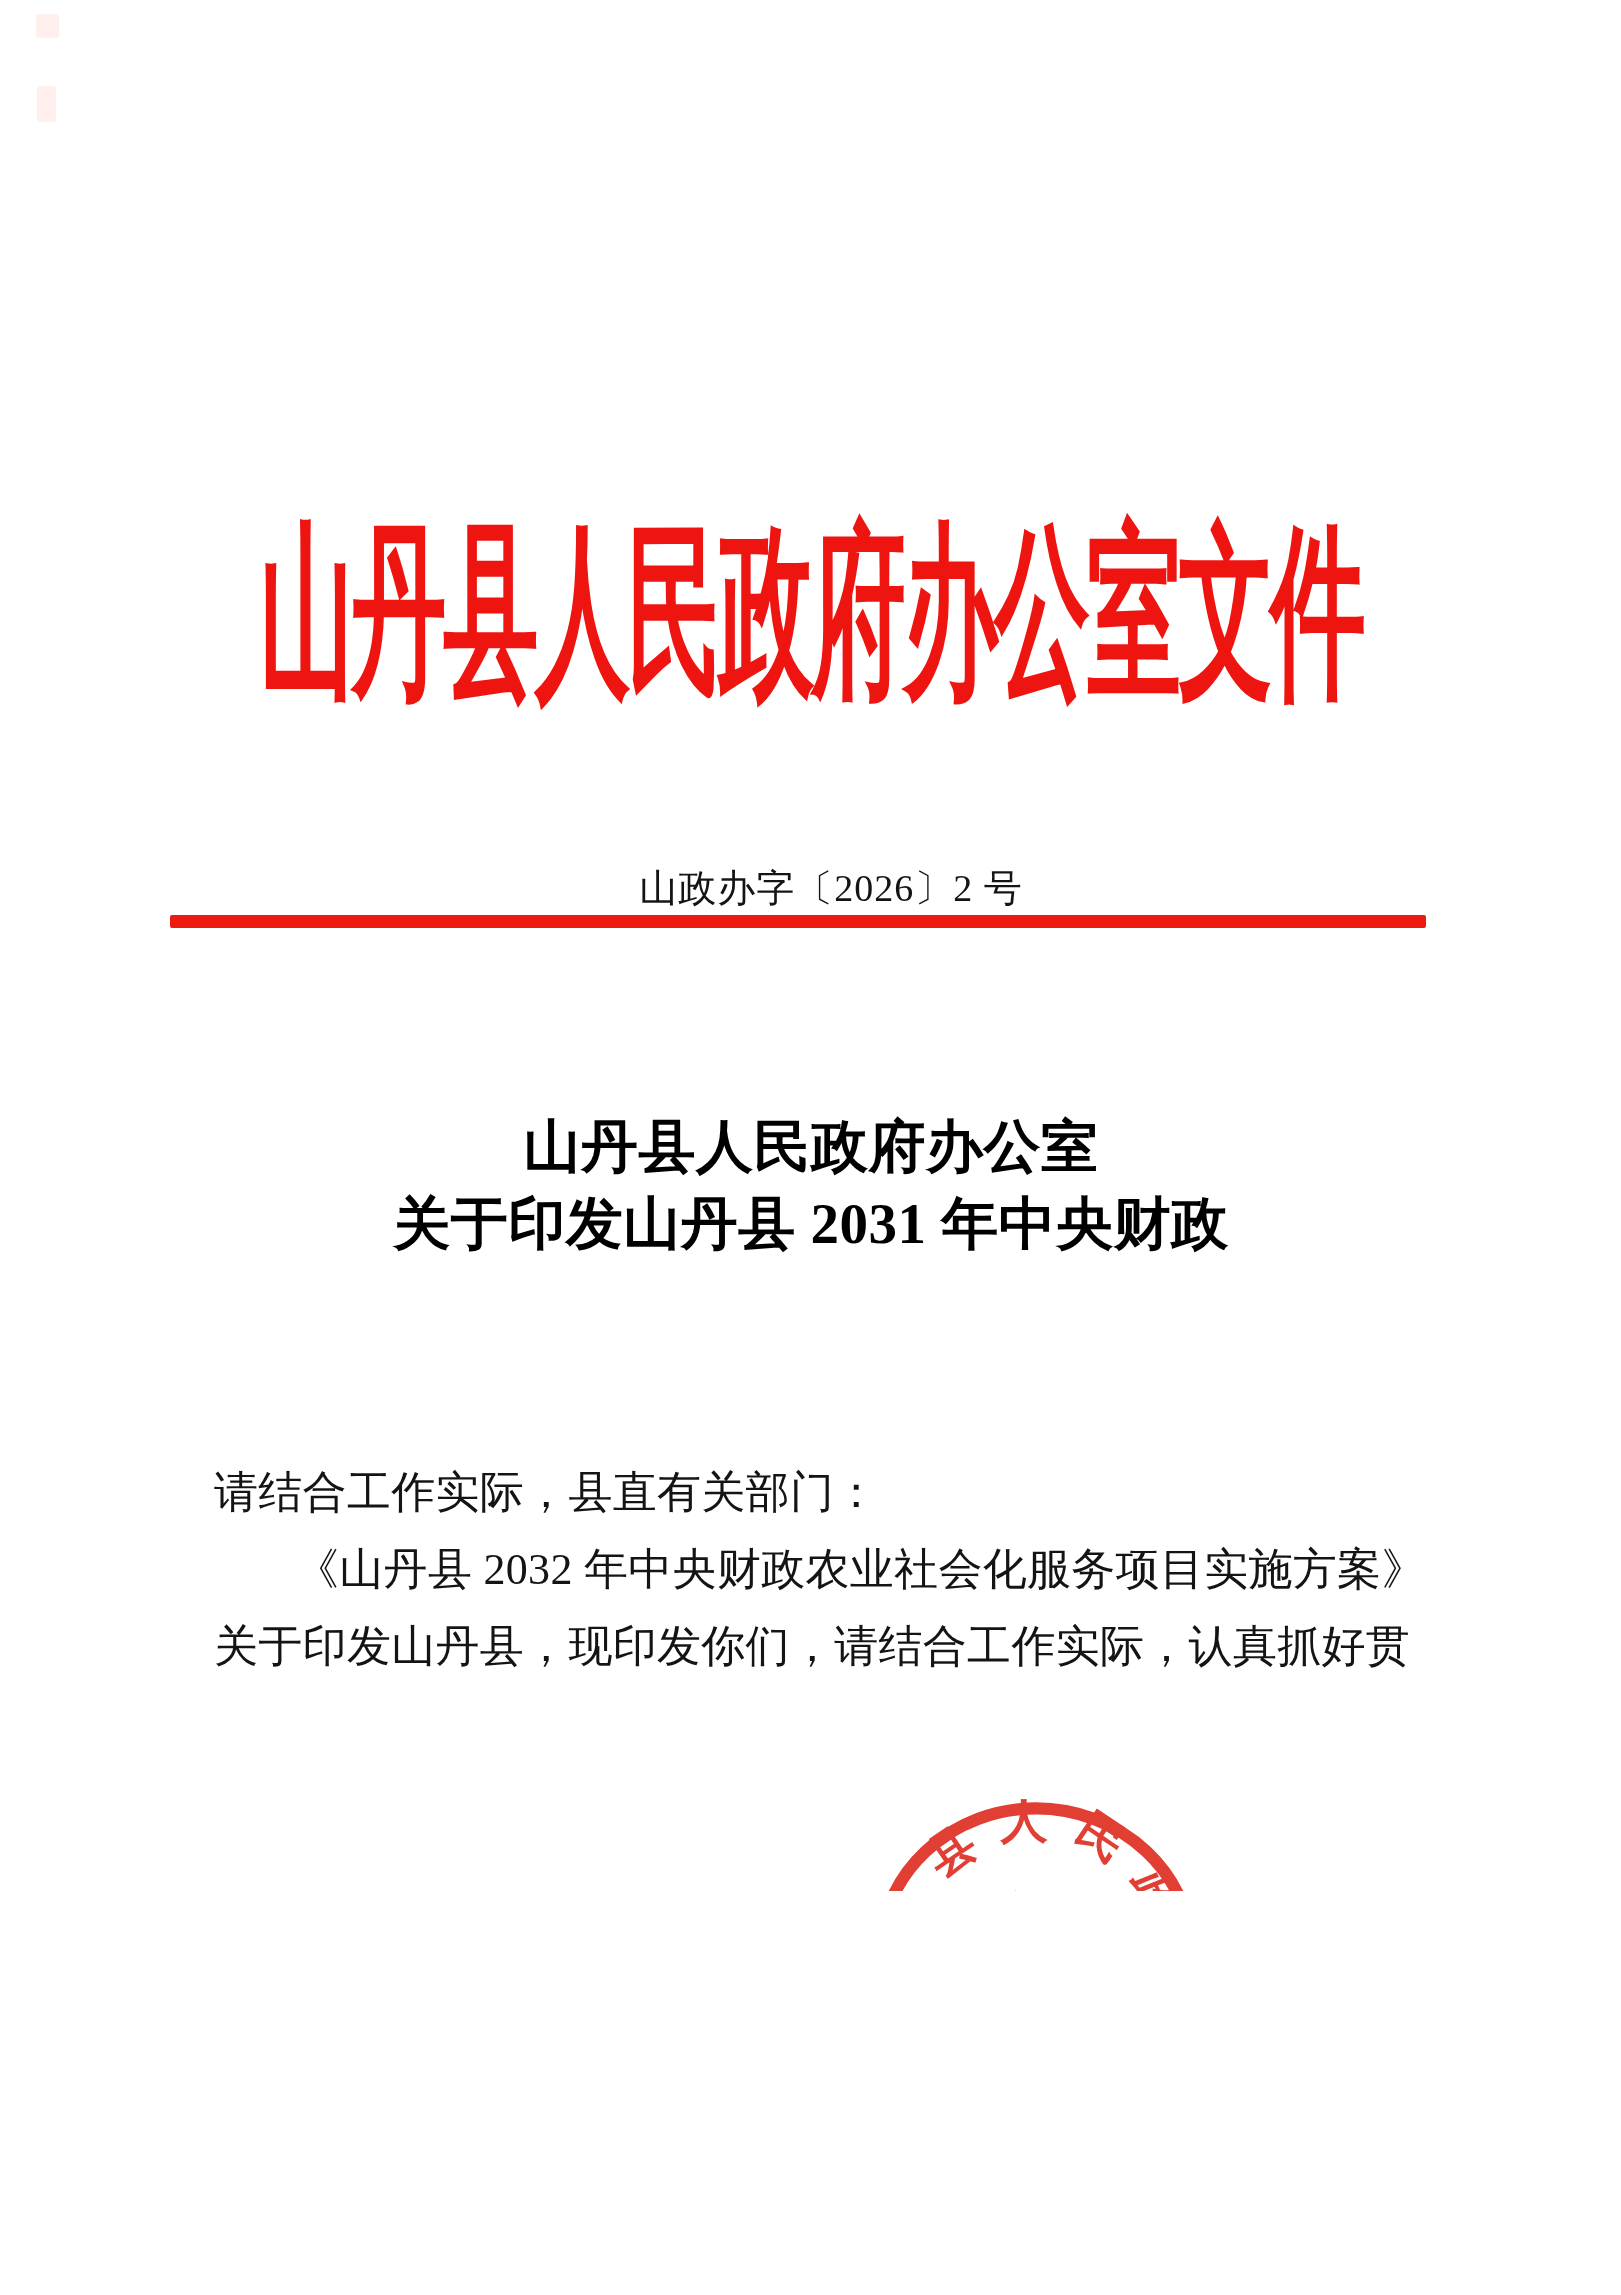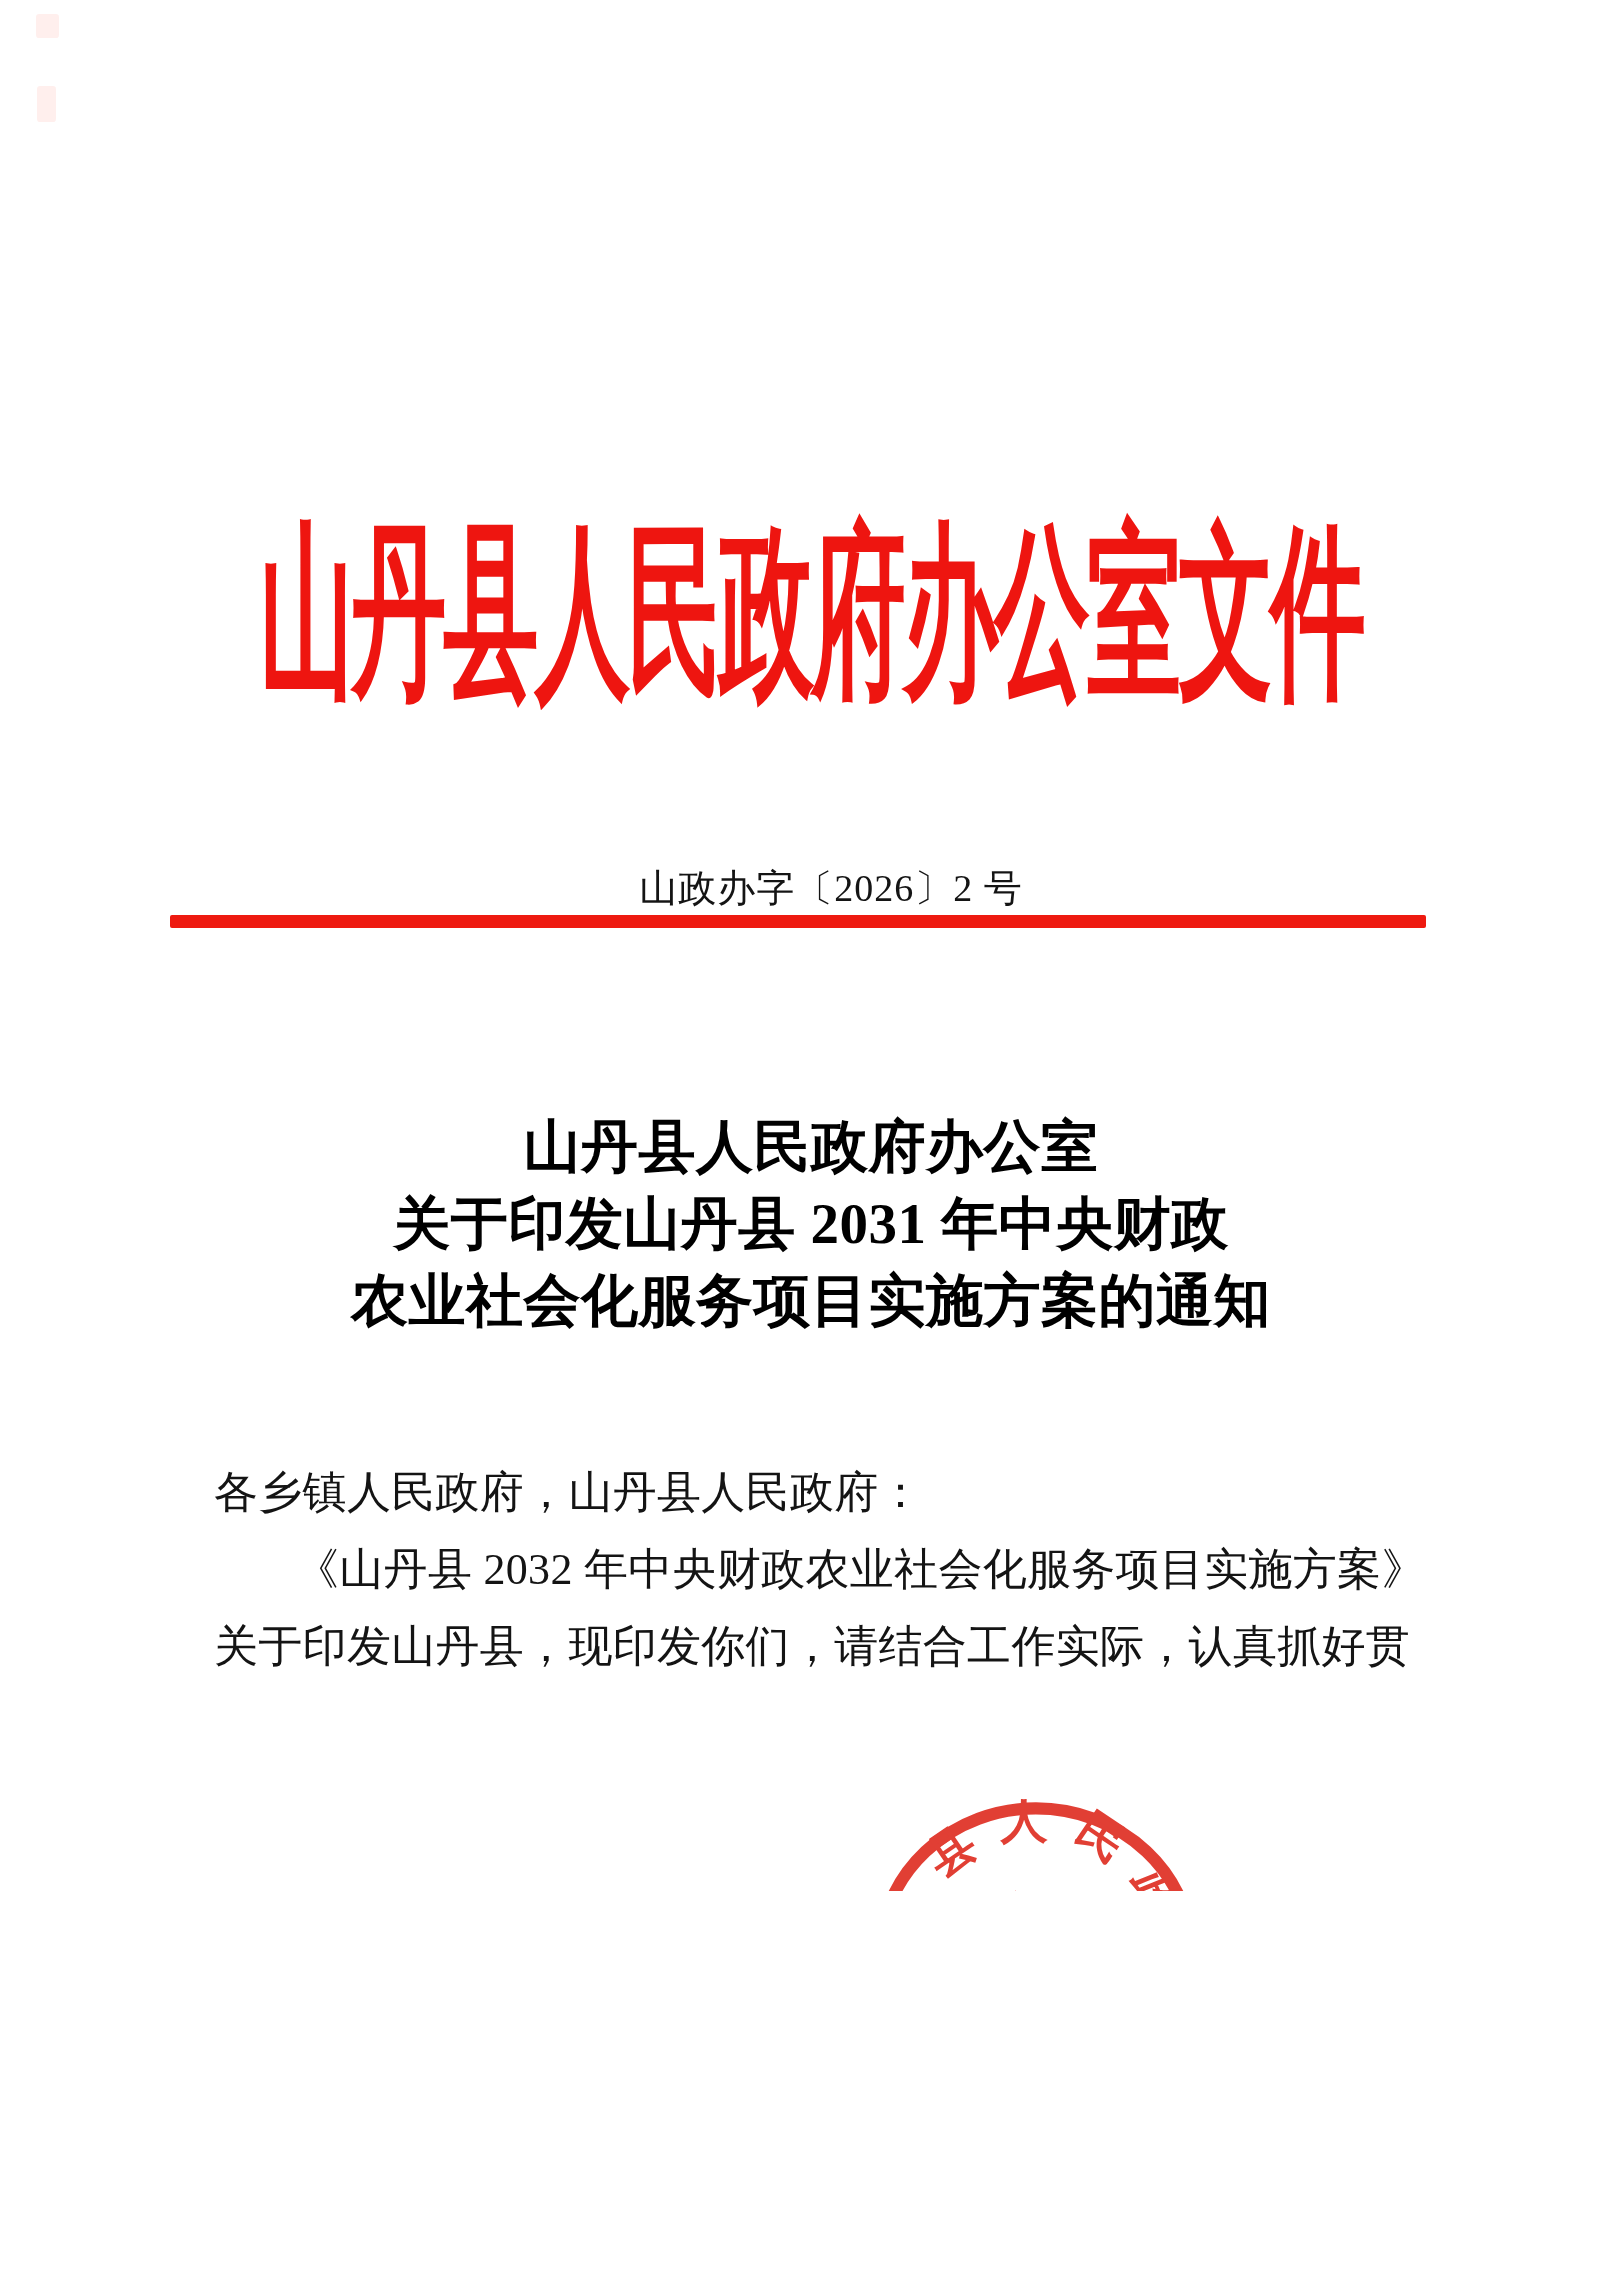--- a/index.html
+++ b/index.html
@@ -146,25 +146,24 @@
 
   <div class="red-header">山丹县人民政府办公室文件</div>
 
   <div class="doc-number">山政办字〔2026〕2 号</div>
 
   <div class="red-line"></div>
 
   <div class="doc-title">
     <div>山丹县人民政府办公室</div>
     <div>关于印发山丹县 2031 年中央财政</div>
-    <div>农业社会化服务项目实施方案的通知</div>
   </div>
 
   <div class="body-text">
-    <div class="body-line">各乡镇人民政府，山丹县人民政府：</div>
+    <div class="body-line">请结合工作实际，县直有关部门：</div>
     <div class="body-line indent">《山丹县 2032 年中央财政农业社会化服务项目实施方案》</div>
     <div class="body-line">关于印发山丹县，现印发你们，请结合工作实际，认真抓好贯</div>
   </div>
 
   <div class="sig-org">山丹县人民政府办公室</div>
 
   <div class="sig-date">2026 年 3 月 18 日</div>
 
   <svg class="seal" viewBox="0 0 700 660" xmlns="http://www.w3.org/2000/svg">
     <defs>

